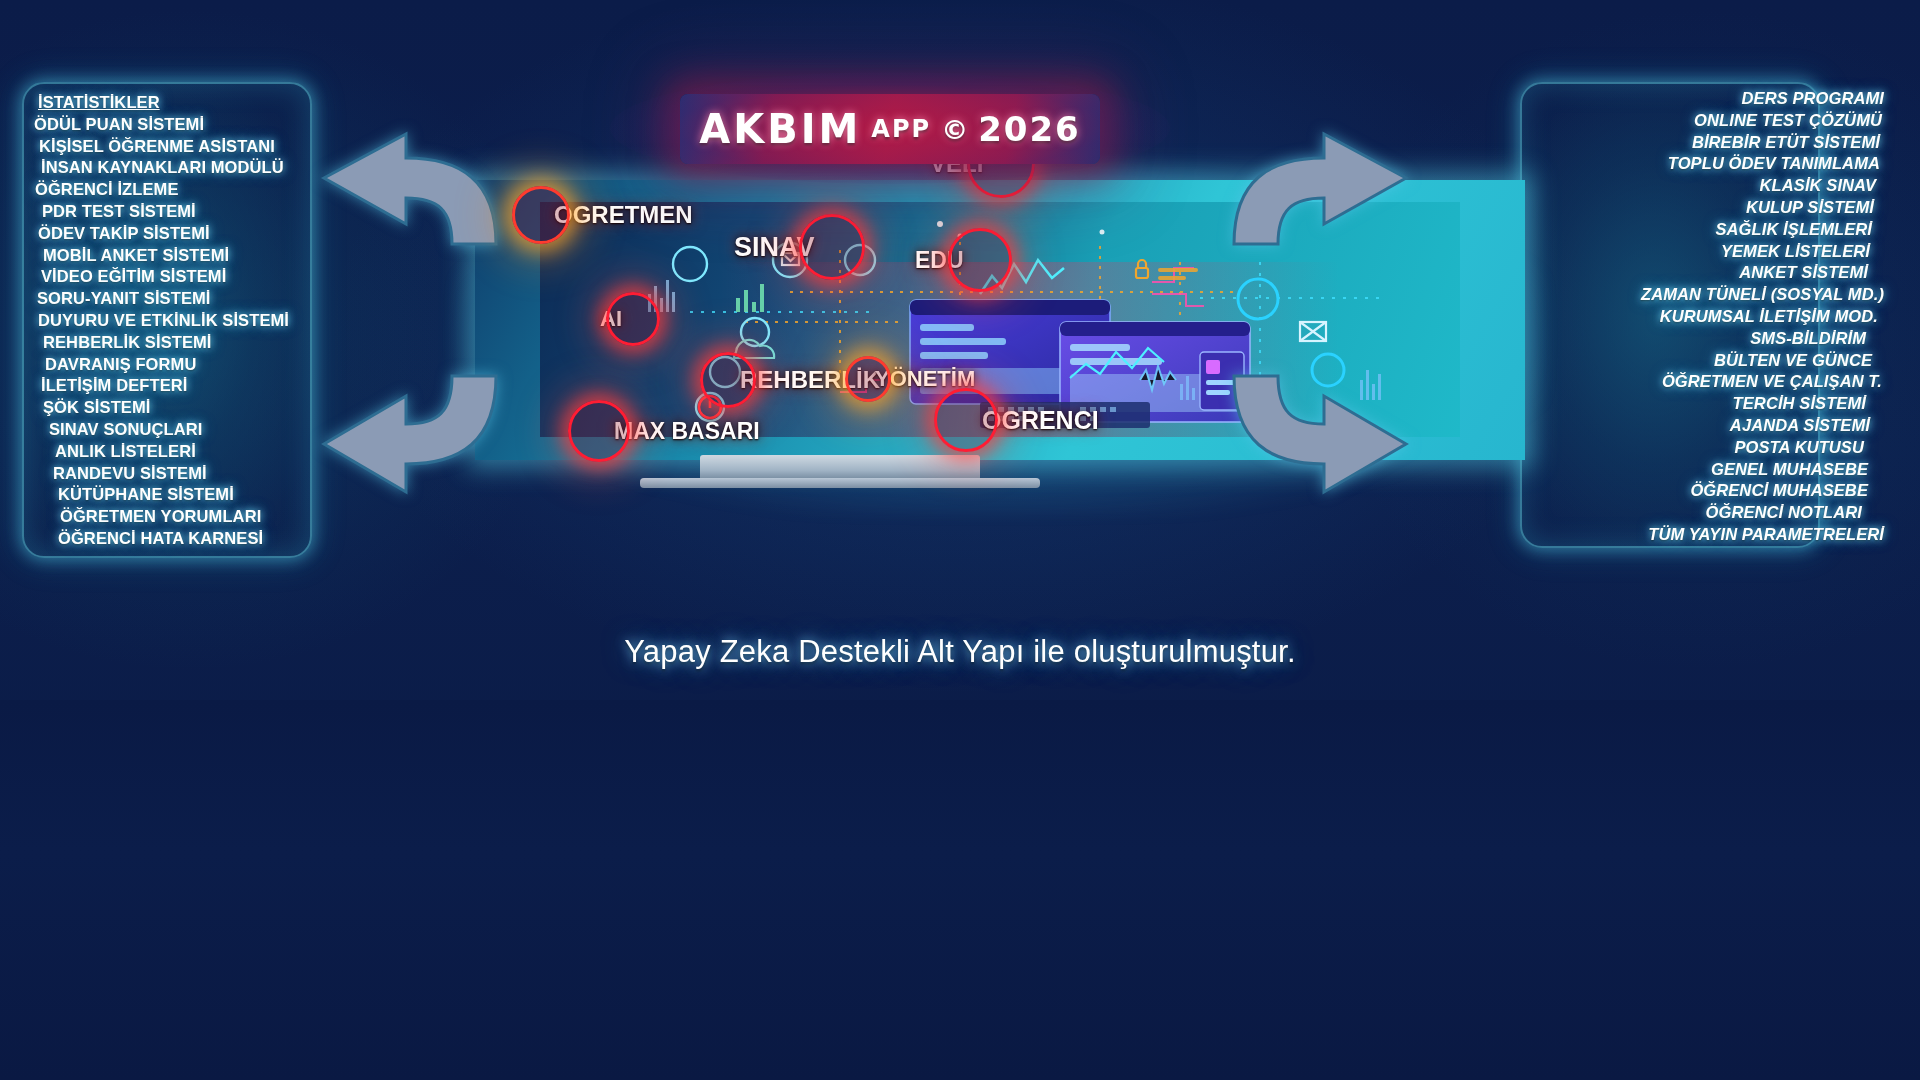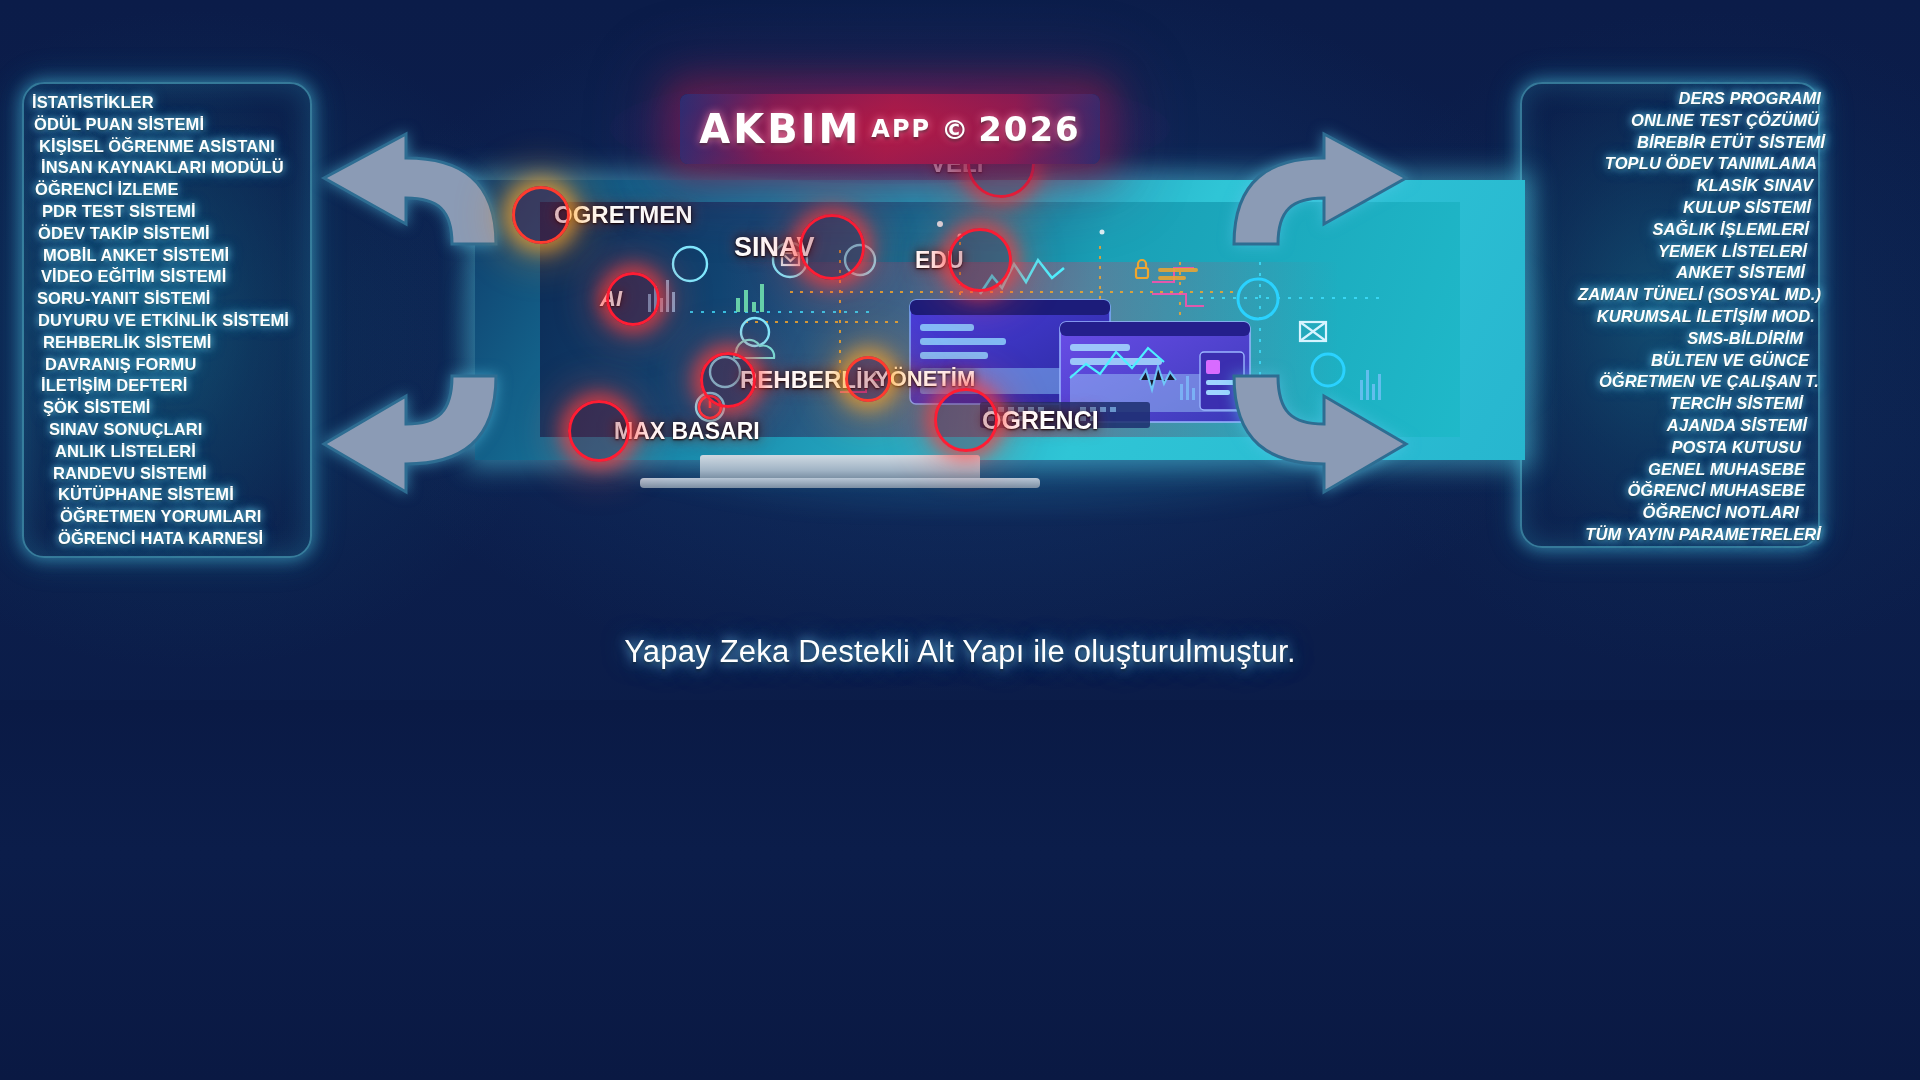--- a/index.html
+++ b/index.html
@@ -26,21 +26,21 @@
      background:radial-gradient(ellipse at 45% 50%, rgba(22,104,134,.55) 0%, rgba(16,70,106,.38) 45%, rgba(11,32,76,.06) 80%);
      box-shadow:0 0 26px 6px rgba(60,190,220,.20) inset,0 0 22px 3px rgba(70,200,230,.13);}
   .panel .edge{position:absolute;inset:0;border-radius:22px;
      border:2px solid rgba(110,225,240,.40);
      box-shadow:0 0 14px 2px rgba(90,215,240,.35),0 0 30px 6px rgba(60,180,220,.18);}
   #panel-left{left:22px;top:82px;width:290px;height:476px;}
   #panel-right{left:1520px;top:82px;width:300px;height:466px;}
 
   .list{position:absolute;z-index:6;display:flex;flex-direction:column;}
   #list-left{left:30px;top:92px;width:300px;align-items:flex-start;}
-  #list-right{left:1525px;top:88px;width:300px;align-items:flex-end;}
+  #list-right{left:1588px;top:88px;width:300px;align-items:flex-end;}
   .list .row{
     color:#ffffff;font-weight:bold;font-size:16.5px;line-height:21.8px;
     white-space:nowrap;letter-spacing:.1px;
     text-shadow:0 0 7px rgba(120,230,255,.95),0 0 14px rgba(60,170,230,.7),0 1px 2px rgba(0,0,0,.8);
   }
   #list-left .row{text-align:left;}
   #list-right .row{text-align:right;font-style:italic;}
 
   
   .arrow{position:absolute;z-index:5;}
@@ -101,21 +101,21 @@
 <body>
 
 <div id="bg"></div>
 <div id="bgbottom"></div>
 
 <div class="panel" id="panel-left">
   <div class="glowbody"></div>
   <div class="edge"></div>
 </div>
 <div class="list" id="list-left">
-    <div class="row" style="margin-left: 2px;">İSTATİSTİKLER</div>
+    <div class="row" style="margin-left: 8px; text-decoration: underline;">İSTATİSTİKLER</div>
     <div class="row" style="margin-left: 4px;">ÖDÜL PUAN SİSTEMİ</div>
     <div class="row" style="margin-left: 9px;">KİŞİSEL ÖĞRENME ASİSTANI</div>
     <div class="row" style="margin-left: 11px;">İNSAN KAYNAKLARI MODÜLÜ</div>
     <div class="row" style="margin-left: 5px;">ÖĞRENCİ İZLEME</div>
     <div class="row" style="margin-left: 12px;">PDR TEST SİSTEMİ</div>
     <div class="row" style="margin-left: 8px;">ÖDEV TAKİP SİSTEMİ</div>
     <div class="row" style="margin-left: 13px;">MOBİL ANKET SİSTEMİ</div>
     <div class="row" style="margin-left: 11px;">VİDEO EĞİTİM SİSTEMİ</div>
     <div class="row" style="margin-left: 7px;">SORU-YANIT SİSTEMİ</div>
     <div class="row" style="margin-left: 8px;">DUYURU VE ETKİNLİK SİSTEMİ</div>
@@ -131,21 +131,21 @@
     <div class="row" style="margin-left: 28px;">ÖĞRENCİ HATA KARNESİ</div>
   </div>
 
 <div class="panel" id="panel-right">
   <div class="glowbody"></div>
   <div class="edge"></div>
 </div>
 <div class="list" id="list-right">
     <div class="row" style="margin-right: 4px;">DERS PROGRAMI</div>
     <div class="row" style="margin-right: 6px;">ONLINE TEST ÇÖZÜMÜ</div>
-    <div class="row" style="margin-right: 0;">BİREBİR ETÜT SİSTEMİ</div>
+    <div class="row" style="margin-right: 8px;">BİREBİR ETÜT SİSTEMİ</div>
     <div class="row" style="margin-right: 8px;">TOPLU ÖDEV TANIMLAMA</div>
     <div class="row" style="margin-right: 12px; text-align: center;">KLASİK SINAV</div>
     <div class="row" style="margin-right: 14px;">KULUP SİSTEMİ</div>
     <div class="row" style="margin-right: 16px; text-align: right;">SAĞLIK İŞLEMLERİ</div>
     <div class="row" style="margin-right: 18px;">YEMEK LİSTELERİ</div>
     <div class="row" style="margin-right: 20px;">ANKET SİSTEMİ</div>
     <div class="row" style="margin-right: 4px;">ZAMAN TÜNELİ (SOSYAL MD.)</div>
     <div class="row" style="margin-right: 10px;">KURUMSAL İLETİŞİM MOD.</div>
     <div class="row" style="margin-right: 22px;">SMS-BİLDİRİM</div>
     <div class="row" style="margin-right: 16px;">BÜLTEN VE GÜNCE</div>
@@ -362,21 +362,21 @@
       <div class="lbl" style="font-size: 24px; margin-left: 0px; margin-right: -16px;">VELİ</div>
     </div>
     <div class="node rev" style="left: 730px; top: 214px;">
       <div class="ring" style="width: 60px; height: 60px;"></div>
       <div class="lbl" style="font-size: 27px; margin-left: 4px; margin-right: -16px;">SINAV</div>
     </div>
     <div class="node rev" style="left: 915px; top: 228px;">
       <div class="ring" style="width: 58px; height: 58px;"></div>
       <div class="lbl" style="font-size: 23px; margin-left: 0px; margin-right: -16px;">EDU</div>
     </div>
-    <div class="node rev" style="left: 600px; top: 272px; font-style: italic;">
+    <div class="node rev" style="left: 600px; top: 292px;">
       <div class="ring" style="width: 48px; height: 48px;"></div>
       <div class="lbl" style="font-size: 22px; margin-left: 0px; margin-right: -16px;">AI</div>
     </div>
     <div class="node" style="left: 700px; top: 352px;">
       <div class="ring" style="width: 50px; height: 50px;"></div>
       <div class="lbl" style="font-size: 24px; margin-left: -16px; margin-right: 0px;">REHBERLİK</div>
     </div>
     <div class="node" style="left: 845px; top: 356px;">
       <div class="ring amber" style="width: 40px; height: 40px;"></div>
       <div class="lbl" style="font-size: 22px; margin-left: -16px; margin-right: 0px;">YÖNETİM</div>

